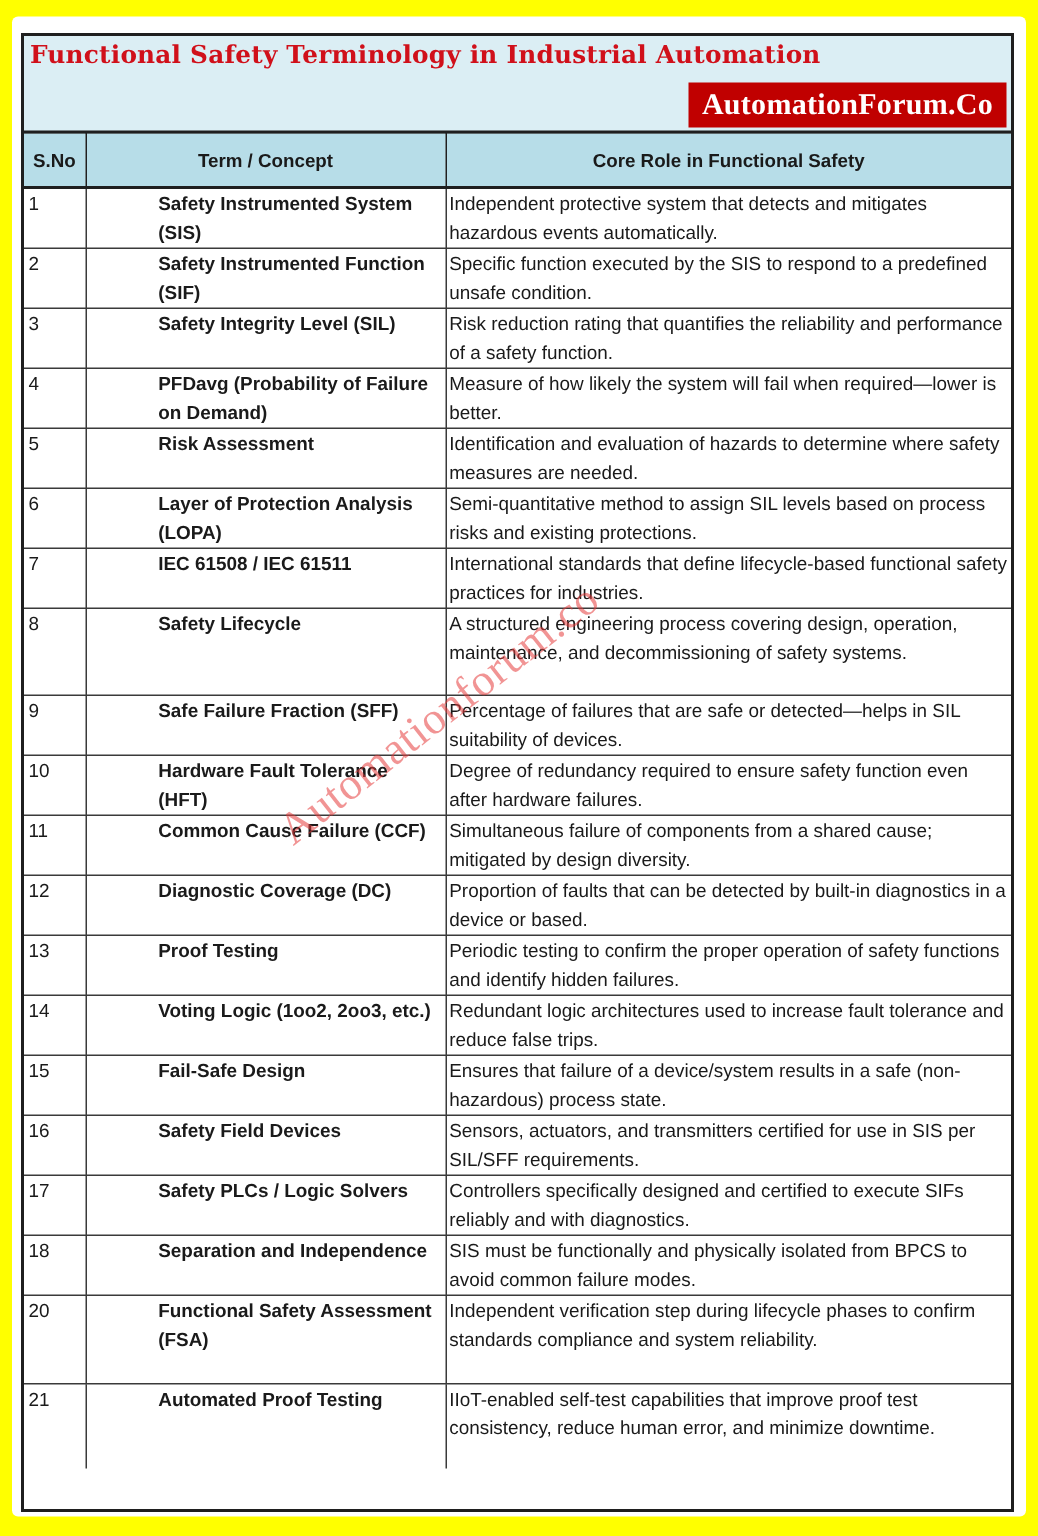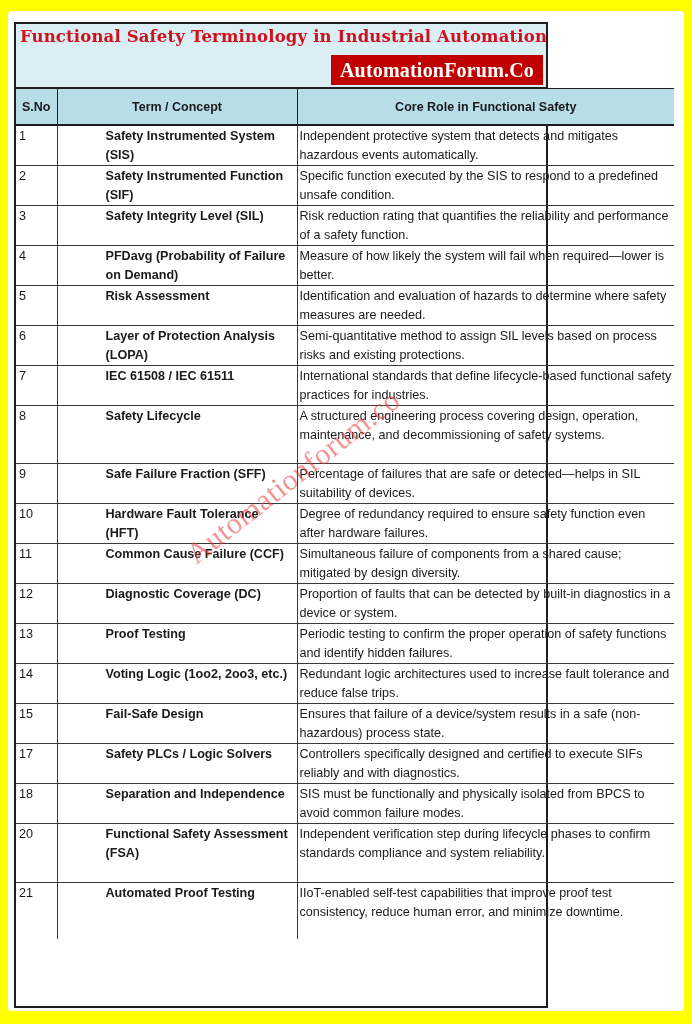--- a/index.html
+++ b/index.html
@@ -6,21 +6,21 @@
   body {
     width: 692px; height: 1024px; position: relative; overflow: hidden;
     background: #ffff00;
     font-family: "Liberation Sans", sans-serif;
   }
   .frame {
     position: absolute; left: 8px; top: 11px; width: 676px; height: 1000px;
     background: #ffffff; border-radius: 4px;
   }
   .sheet {
-    position: absolute; left: 14px; top: 22px; width: 534px; height: 986px;
+    position: absolute; left: 14px; top: 22px; width: 662px; height: 986px;
     border: 2px solid #1f1f1f; box-sizing: border-box; background: #fff;
   }
   .title-band {
     position: absolute; left: 0; top: 0; right: 0; height: 65px;
     background: #dbeef4; border-bottom: 2px solid #1f1f1f; box-sizing: border-box;
   }
   .title {
     position: absolute; left: 4px; top: 3px;
     font-family: "DejaVu Serif", serif; font-weight: bold; font-size: 16.5px;
     color: #d0101a; letter-spacing: 0.15px; white-space: nowrap;
@@ -134,36 +134,41 @@
           <td class="role">Degree of redundancy required to ensure safety function even after hardware failures.</td>
         </tr>
       <tr style="height:39px">
           <td>11</td>
           <td class="term">Common Cause Failure (CCF)</td>
           <td class="role">Simultaneous failure of components from a shared cause; mitigated by design diversity.</td>
         </tr>
       <tr style="height:39px">
           <td>12</td>
           <td class="term">Diagnostic Coverage (DC)</td>
-          <td class="role">Proportion of faults that can be detected by built-in diagnostics in a device or system.</td>
+          <td class="role">Proportion of faults that can be detected by built-in diagnostics in a device or based.</td>
         </tr>
       <tr style="height:40px">
           <td>13</td>
           <td class="term">Proof Testing</td>
           <td class="role">Periodic testing to confirm the proper operation of safety functions and identify hidden failures.</td>
         </tr>
       <tr style="height:39px">
           <td>14</td>
           <td class="term">Voting Logic (1oo2, 2oo3, etc.)</td>
           <td class="role">Redundant logic architectures used to increase fault tolerance and reduce false trips.</td>
         </tr>
       <tr style="height:39px">
           <td>15</td>
           <td class="term">Fail-Safe Design</td>
           <td class="role">Ensures that failure of a device/system results in a safe (non-hazardous) process state.</td>
+        </tr>
+      <tr style="height:39px">
+          <td>16</td>
+          <td class="term">Safety Field Devices</td>
+          <td class="role">Sensors, actuators, and transmitters certified for use in SIS per SIL/SFF requirements.</td>
         </tr>
       <tr style="height:40px">
           <td>17</td>
           <td class="term">Safety PLCs / Logic Solvers</td>
           <td class="role">Controllers specifically designed and certified to execute SIFs reliably and with diagnostics.</td>
         </tr>
       <tr style="height:39px">
           <td>18</td>
           <td class="term">Separation and Independence</td>
           <td class="role">SIS must be functionally and physically isolated from BPCS to avoid common failure modes.</td>

